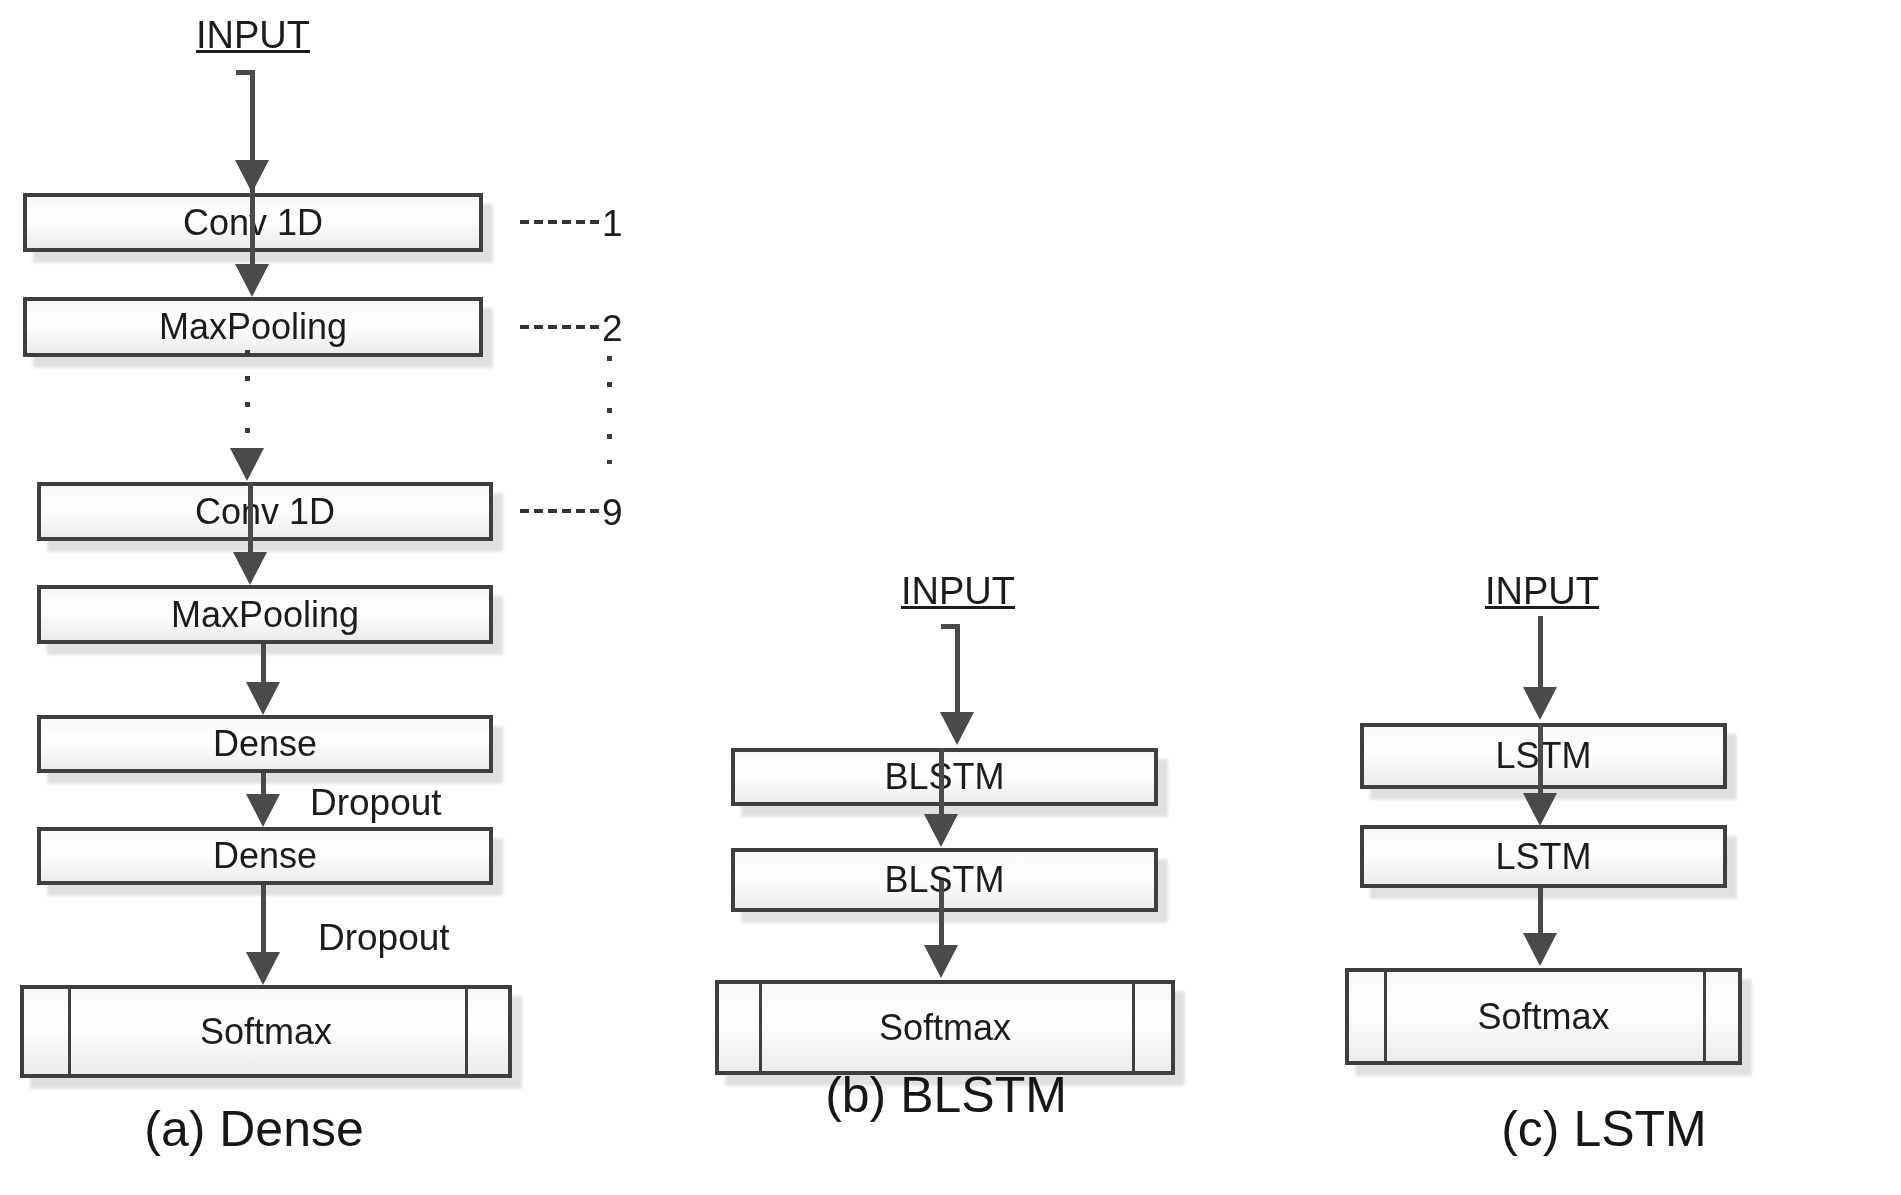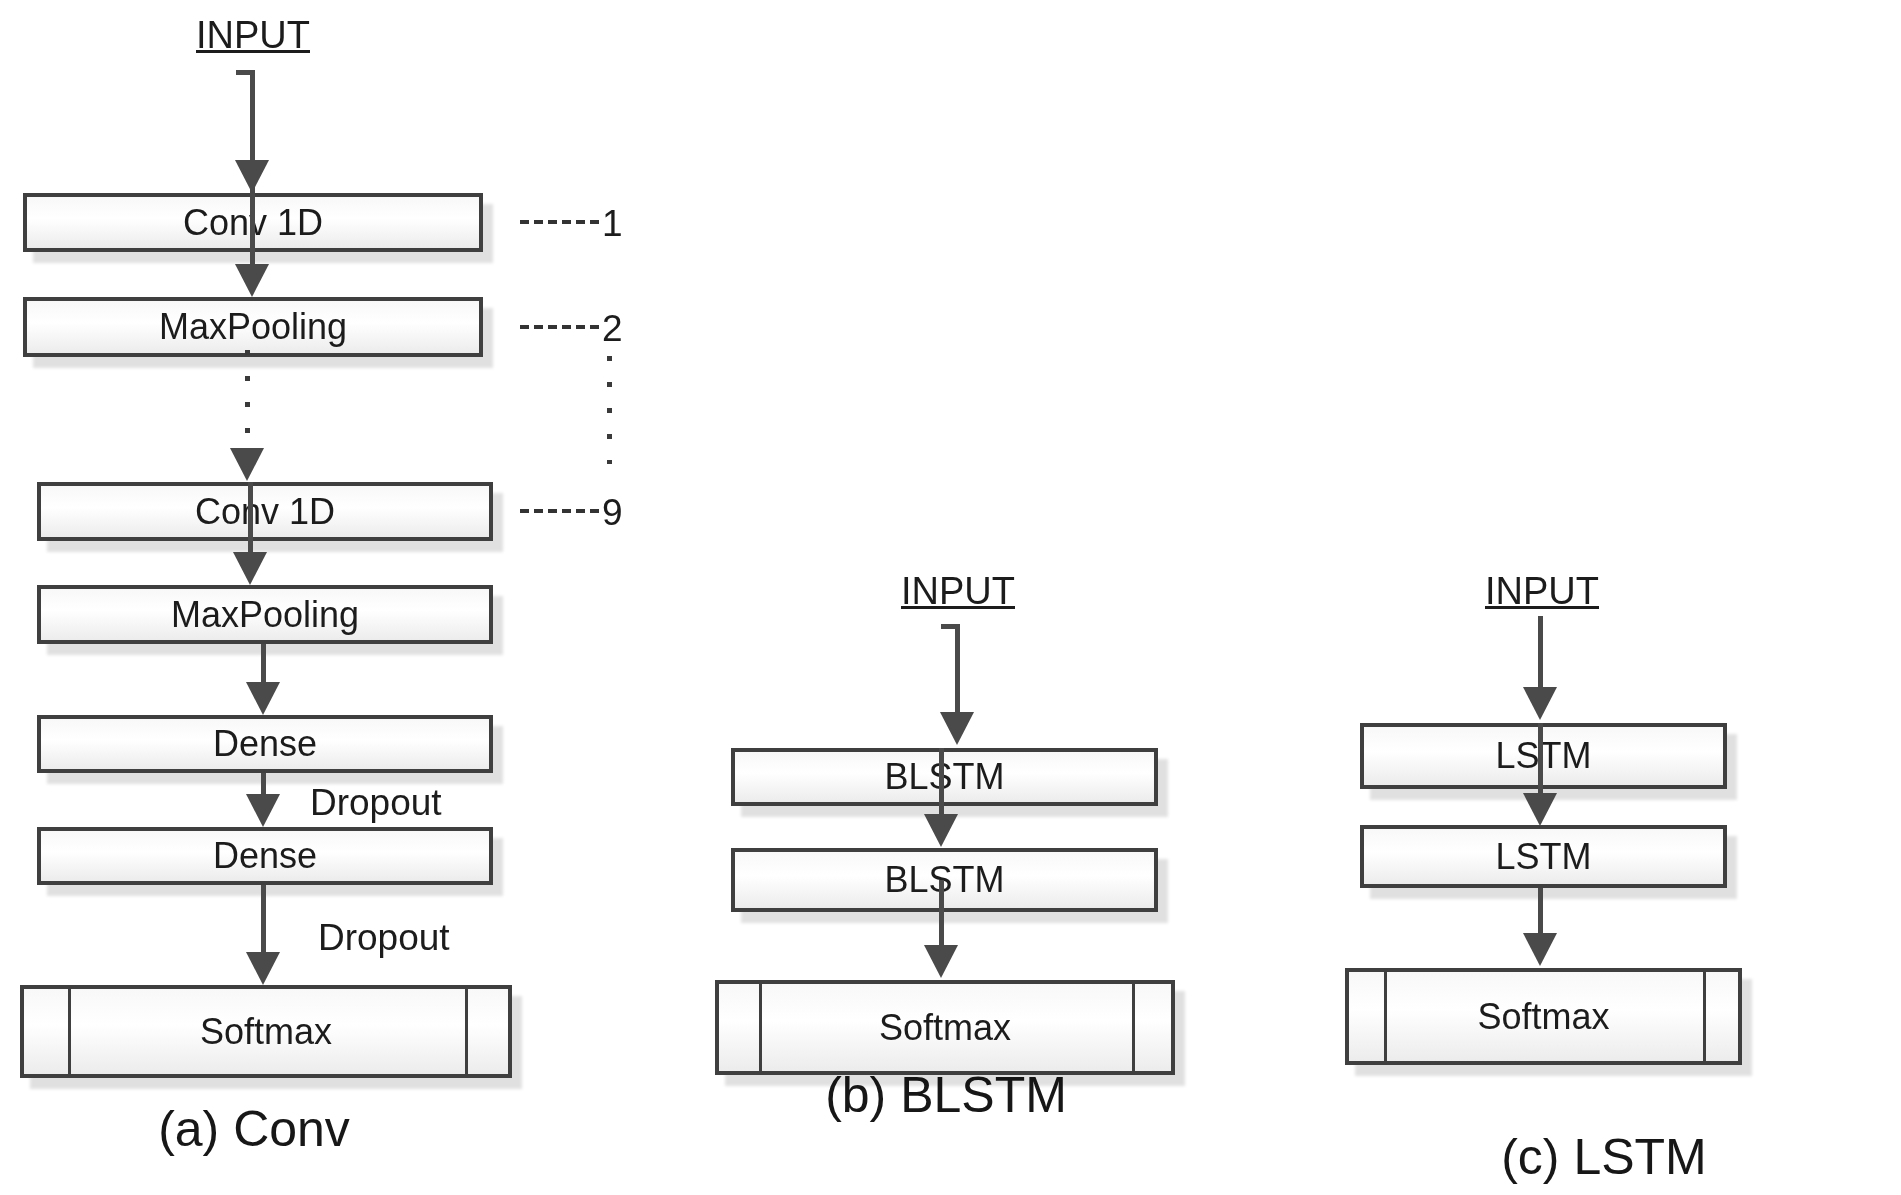--- a/index.html
+++ b/index.html
@@ -96,21 +96,21 @@
   <div class="stem" style="left:261px;top:885px;height:69px;"></div>
   <div class="head" style="left:246px;top:952px;"></div>
   <div class="txt drop-lbl" style="left:318px;top:917px;">Dropout</div>
 
   <div class="nnbox" style="left:20px;top:985px;width:492px;height:93px;">
     <div class="divider" style="left:44px;"></div>
     <div class="divider" style="left:441px;"></div>
     <span>Softmax</span>
   </div>
 
-  <div class="txt caption" style="left:44px;top:1100px;">(a) Conv</div>
+  <div class="txt caption" style="left:44px;top:1100px;">(a) Dense</div>
 
   <div class="txt input-lbl" style="left:845px;top:570px;">INPUT</div>
 
   <div class="hook" style="left:941px;top:624px;width:16px;"></div>
   <div class="stem" style="left:955px;top:624px;height:90px;"></div>
   <div class="head" style="left:940px;top:712px;"></div>
 
   <div class="nnbox" style="left:731px;top:748px;width:427px;height:58px;">
     <span>BLSTM</span>
   </div>
@@ -151,15 +151,15 @@
 
   <div class="stem" style="left:1538px;top:888px;height:47px;"></div>
   <div class="head" style="left:1523px;top:933px;"></div>
 
   <div class="nnbox" style="left:1345px;top:968px;width:397px;height:97px;">
     <div class="divider" style="left:35px;"></div>
     <div class="divider" style="left:354px;"></div>
     <span>Softmax</span>
   </div>
 
-  <div class="txt caption" style="left:1394px;top:1100px;margin-top:28px;">(c) LSTM</div>
+  <div class="txt caption" style="left:1394px;top:1100px;">(c) LSTM</div>
 
 </div>
 
 </body></html>

